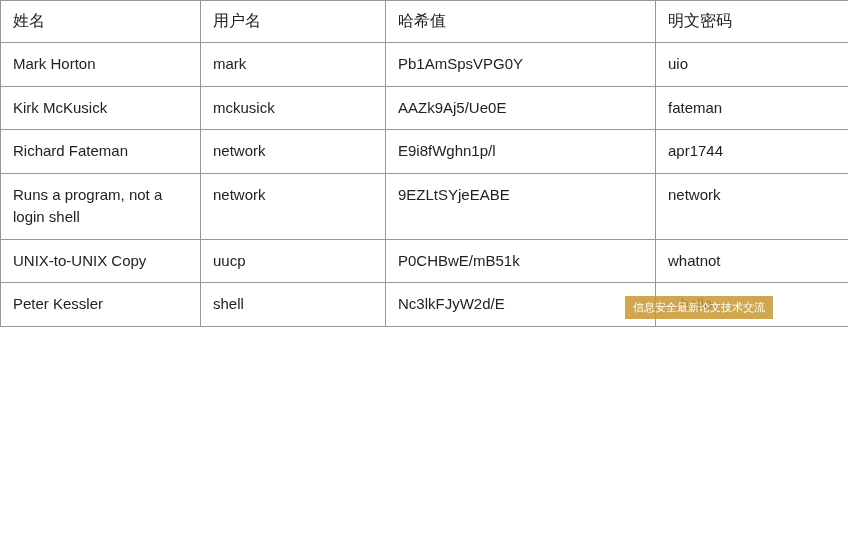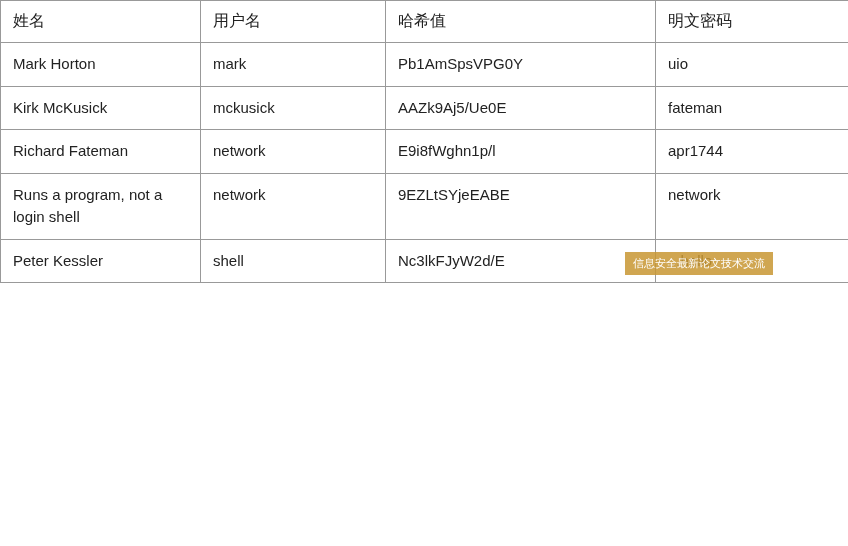--- a/index.html
+++ b/index.html
@@ -112,20 +112,26 @@
           <td>E9i8fWghn1p/l</td>
           <td>apr1744</td>
         </tr>
         <tr>
           <td>Runs a program, not a login shell</td>
           <td>network</td>
           <td>9EZLtSYjeEABE</td>
           <td>network</td>
         </tr>
         <tr>
+          <td>UNIX-to-UNIX Copy</td>
+          <td><span class="underline-red">uucp</span></td>
+          <td>P0CHBwE/mB51k</td>
+          <td>whatnot</td>
+        </tr>
+        <tr>
           <td>Peter Kessler</td>
           <td><span class="underline-red">shell</span></td>
           <td>Nc3lkFJyW2d/E</td>
           <td>...hello</td>
         </tr>
       </tbody>
   </table>
   <div class="watermark">信息安全最新论文技术交流</div>
 </div>
 

